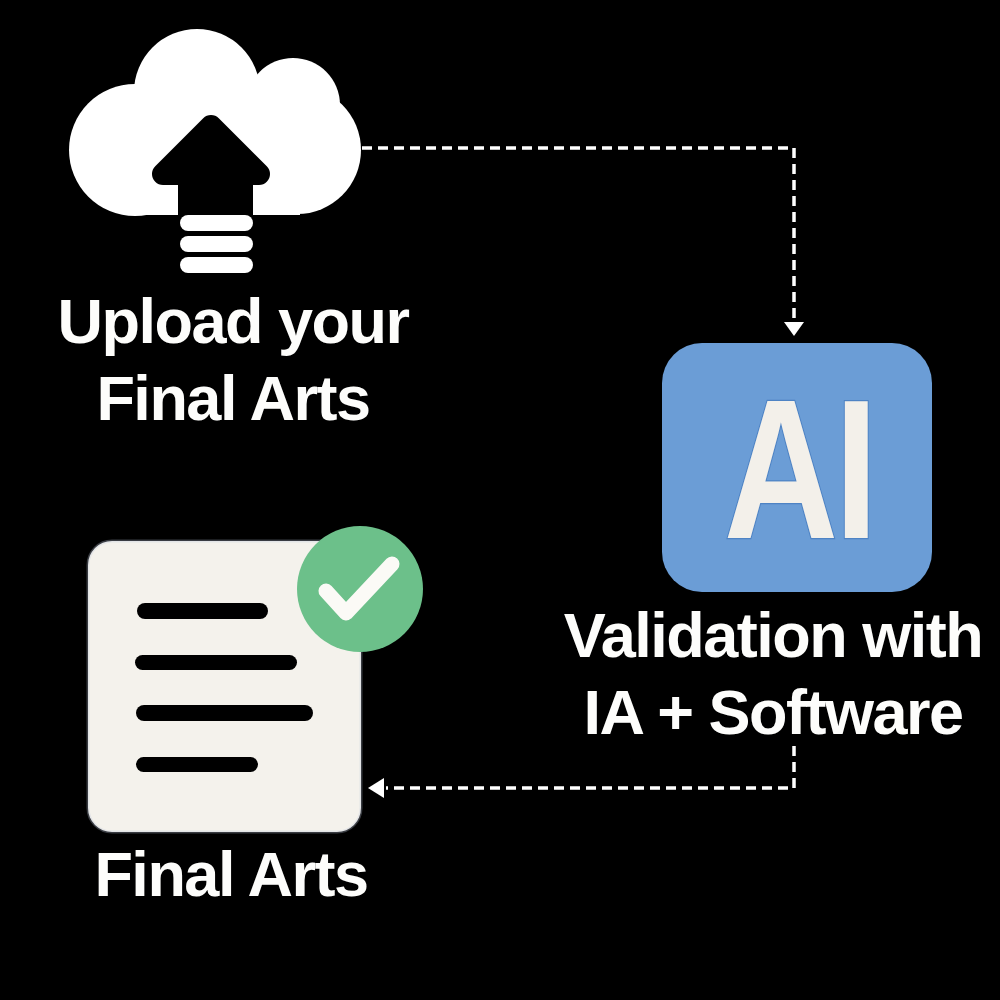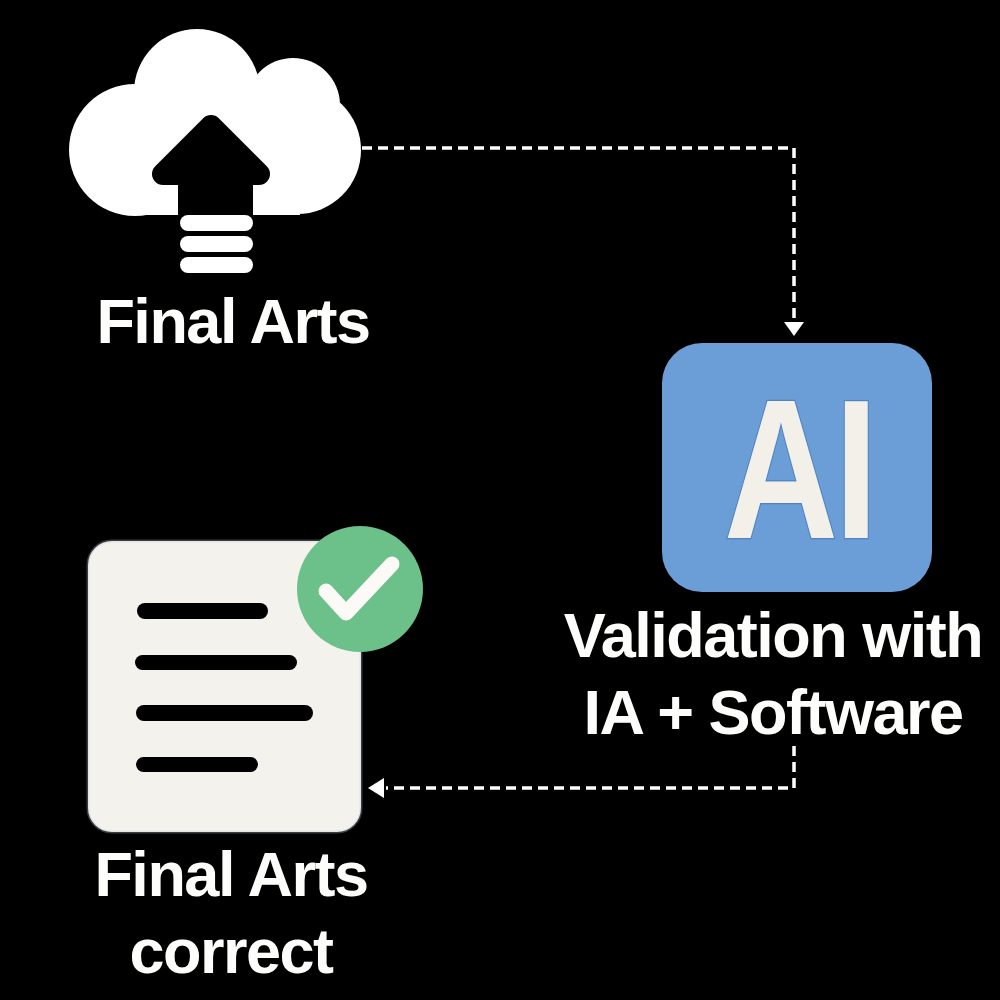--- a/index.html
+++ b/index.html
@@ -89,26 +89,26 @@
         <rect x="135" y="655" width="162" height="15" rx="7.5"></rect>
         <rect x="136" y="705" width="177" height="16" rx="8"></rect>
         <rect x="136" y="757" width="122" height="15" rx="7.5"></rect>
       </g>
       <circle cx="360" cy="589" r="63" fill="#6CC08A"></circle>
       <polyline points="326,591 346,613 392,564" fill="none" stroke-width="15" stroke-linecap="round" stroke-linejoin="round" stroke="#FBFAF6"></polyline>
     </g>
   </svg>
 
   <div class="step-label label-upload">
+    <div>Upload your</div>
     <div>Final Arts</div>
   </div>
 
   <div class="step-label label-validate">
     <div>Validation with</div>
     <div>IA + Software</div>
   </div>
 
   <div class="step-label label-correct">
     <div>Final Arts</div>
-    <div>correct</div>
   </div>
 
 </div>
 
 </body></html>

